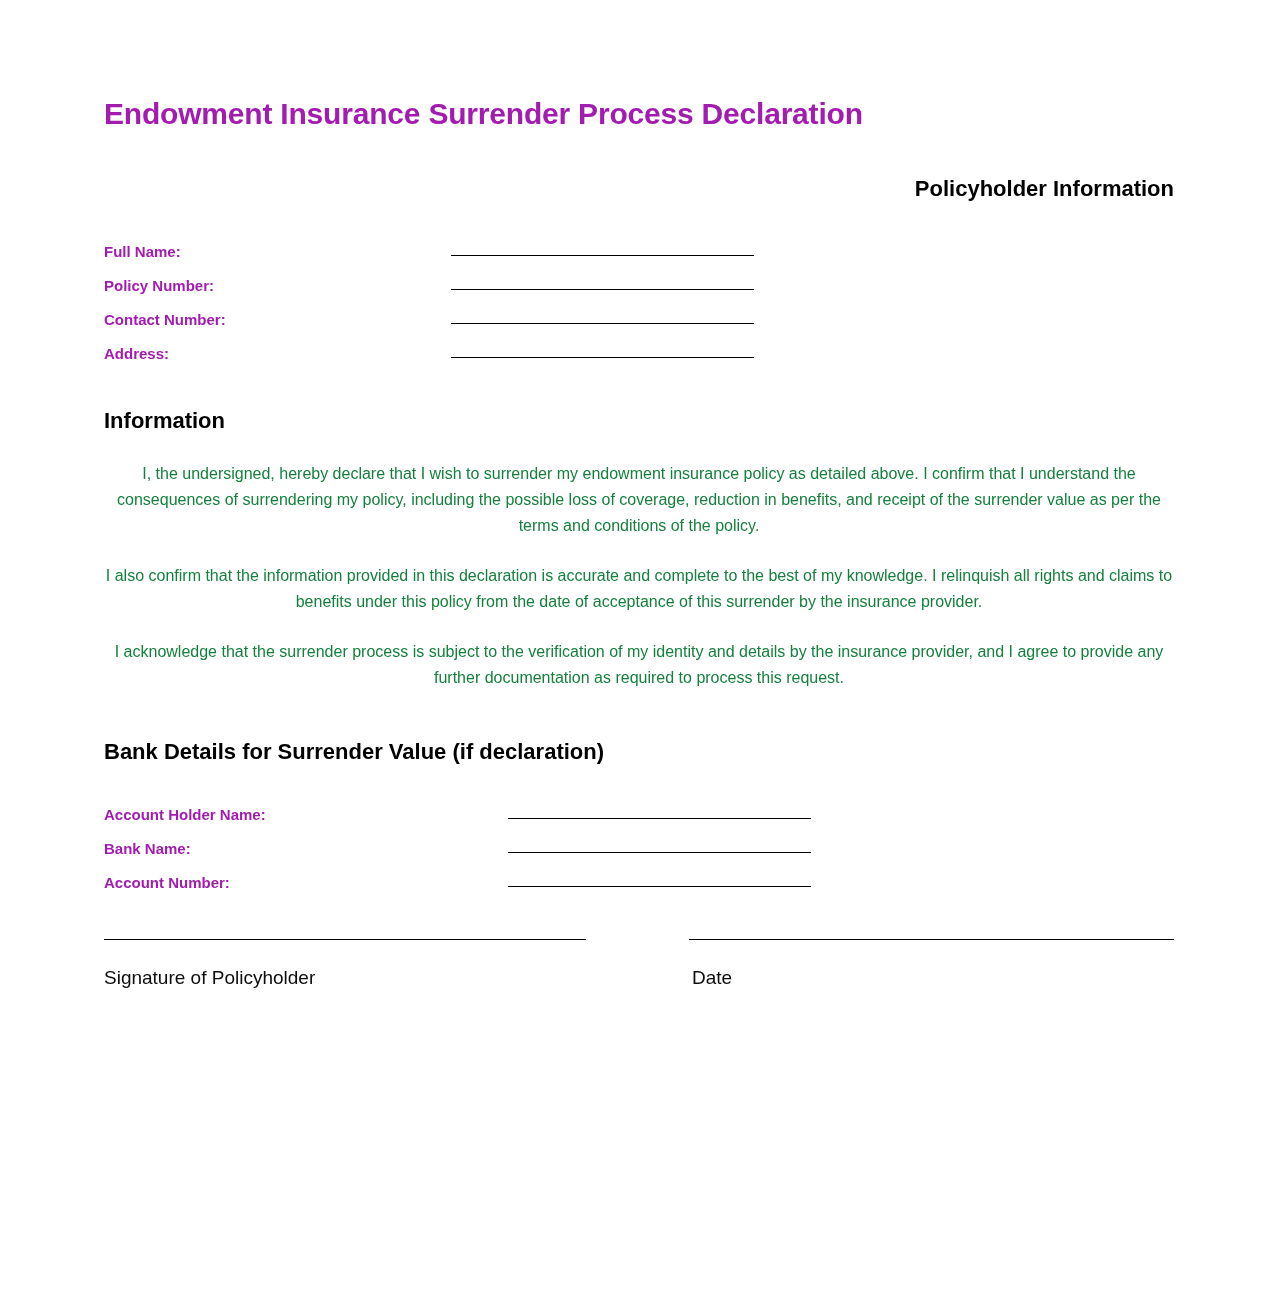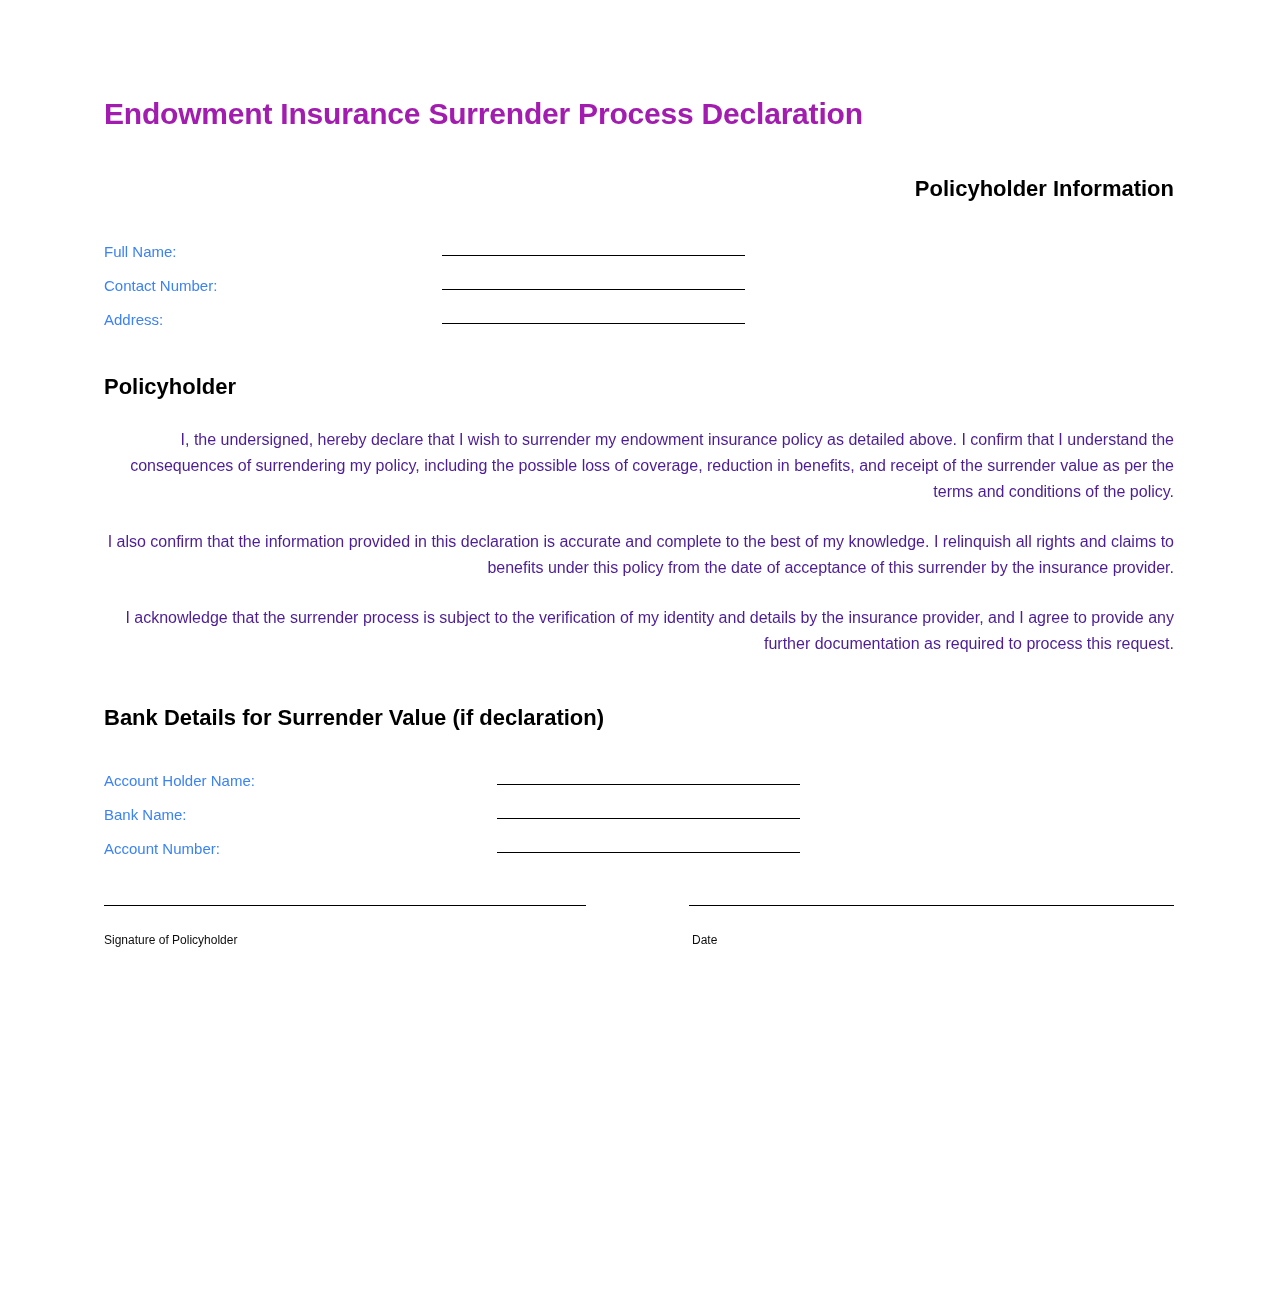--- a/index.html
+++ b/index.html
@@ -43,22 +43,22 @@
   #declaration-heading  { padding-top: 46px; }
   #bank-heading         { padding-top: 48px; }
 
   .field-table {
     border-collapse: collapse;
     margin-top: 24px;
   }
   .field-row { height: 34px; }
   .field-label {
     font-size: 15px;
-    font-weight: normal;
-    color: #3b82f6;
+    font-weight: bold;
+    color: #a21caf;
     white-space: nowrap;
     vertical-align: bottom;
     padding: 0;
     line-height: 1.1;
   }
   .field-line-cell {
     padding: 0 0 0 0;
     vertical-align: bottom;
   }
   .field-line {
@@ -70,42 +70,42 @@
   
   .policy-gap { width: 223px; }
   .bank-gap   { width: 240px; }
 
   .body-block { margin-top: 26px; }
   .body-paragraph {
     margin: 0 0 24px 0;
     width: 1070px;
     font-size: 16px;
     line-height: 26px;
-    color: #4c1d95;
-    text-align: right;
+    color: #15803d;
+    text-align: center;
   }
   .body-paragraph:last-child { margin-bottom: 0; }
 
   .signature-area {
     position: relative;
     margin-top: 48px;
     height: 70px;
   }
   .sig-rule {
     position: absolute;
     top: 0;
     height: 0;
     border-bottom: 1.6px solid #000000;
   }
   #signature-rule { left: 0px;   width: 482px; }
   #date-rule      { left: 585px; width: 485px; }
   .sig-caption {
     position: absolute;
     top: 28px;
-    font-size: 12px;
+    font-size: 19px;
     color: #0d0d0d;
     line-height: 1.2;
     white-space: nowrap;
   }
   #signature-caption { left: 0px; }
   #date-caption      { left: 588px; }
 </style>
 </head>
 <body>
 
@@ -118,37 +118,44 @@
   <table class="field-table">
     <tbody>
       <tr class="field-row">
         <td class="field-label">Full Name:</td>
         <td class="policy-gap"></td>
         <td class="field-line-cell">
           <div class="field-line"></div>
         </td>
       </tr>
       <tr class="field-row">
+        <td class="field-label">Policy Number:</td>
+        <td class="policy-gap"></td>
+        <td class="field-line-cell">
+          <div class="field-line"></div>
+        </td>
+      </tr>
+      <tr class="field-row">
         <td class="field-label">Contact Number:</td>
         <td class="policy-gap"></td>
         <td class="field-line-cell">
           <div class="field-line"></div>
         </td>
       </tr>
       <tr class="field-row">
         <td class="field-label">Address:</td>
         <td class="policy-gap"></td>
         <td class="field-line-cell">
           <div class="field-line"></div>
         </td>
       </tr>
     </tbody>
   </table>
 
-  <h2 class="section-heading" id="declaration-heading">Policyholder</h2>
+  <h2 class="section-heading" id="declaration-heading">Information</h2>
 
   <div class="body-block">
     <p class="body-paragraph">I, the undersigned, hereby declare that I wish to surrender my endowment insurance policy as detailed above. I confirm that I understand the consequences of surrendering my policy, including the possible loss of coverage, reduction in benefits, and receipt of the surrender value as per the terms and conditions of the policy.</p>
     <p class="body-paragraph">I also confirm that the information provided in this declaration is accurate and complete to the best of my knowledge. I relinquish all rights and claims to benefits under this policy from the date of acceptance of this surrender by the insurance provider.</p>
     <p class="body-paragraph">I acknowledge that the surrender process is subject to the verification of my identity and details by the insurance provider, and I agree to provide any further documentation as required to process this request.</p>
   </div>
 
   <h2 class="section-heading" id="bank-heading">Bank Details for Surrender Value (if declaration)</h2>
 
   <table class="field-table">

